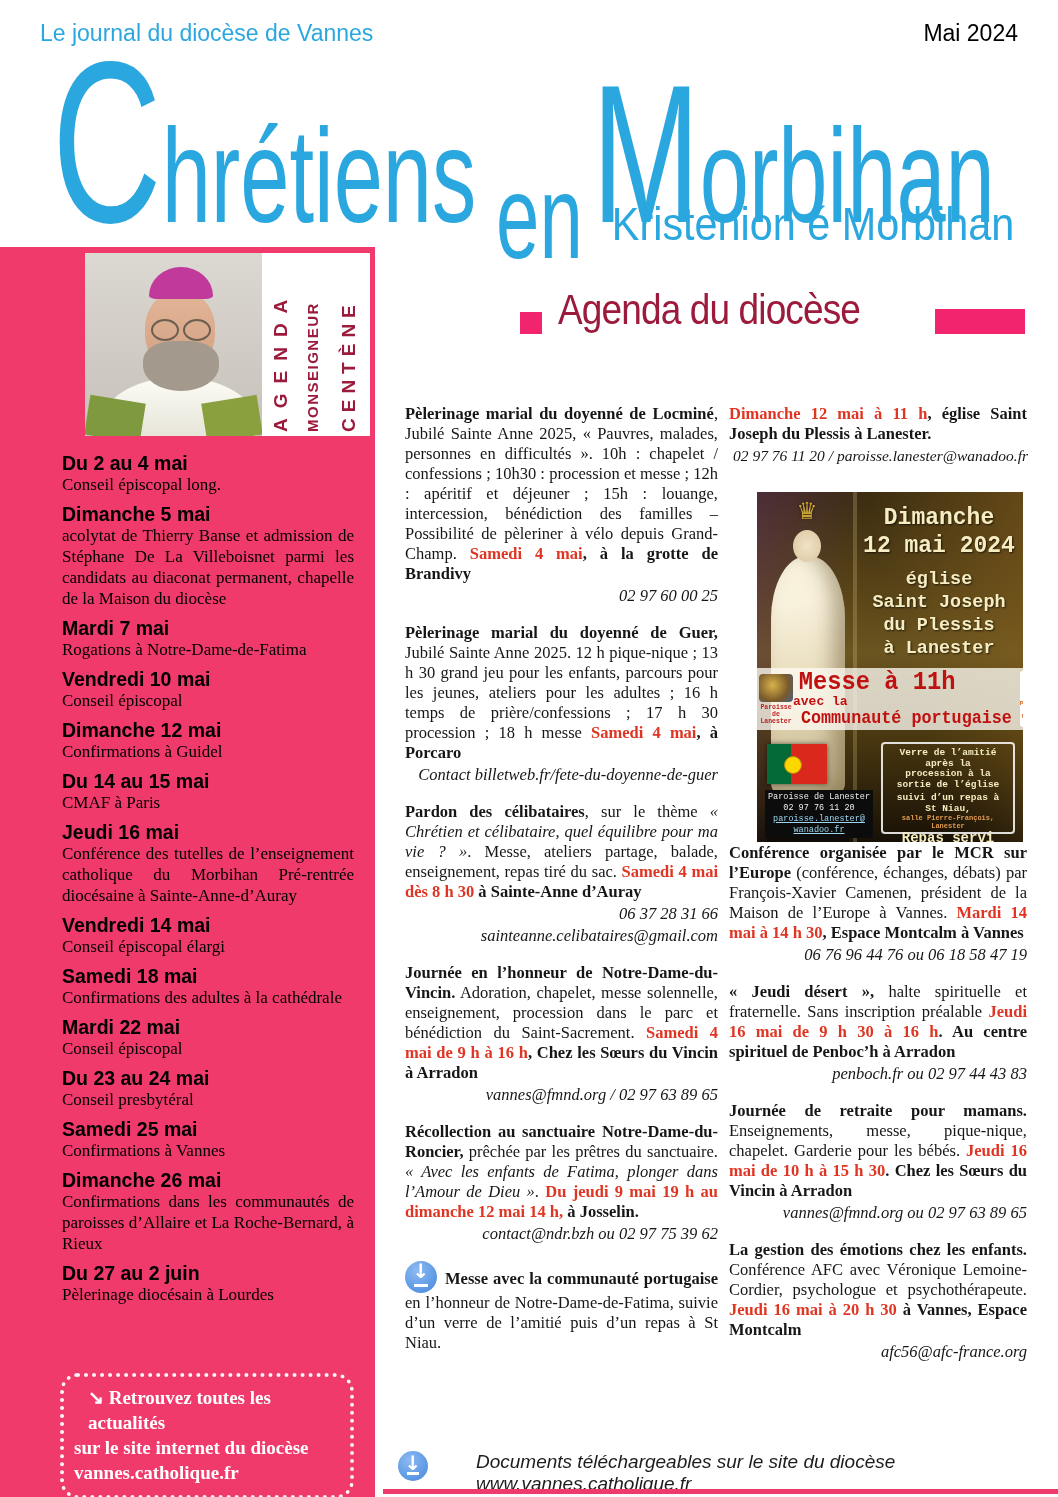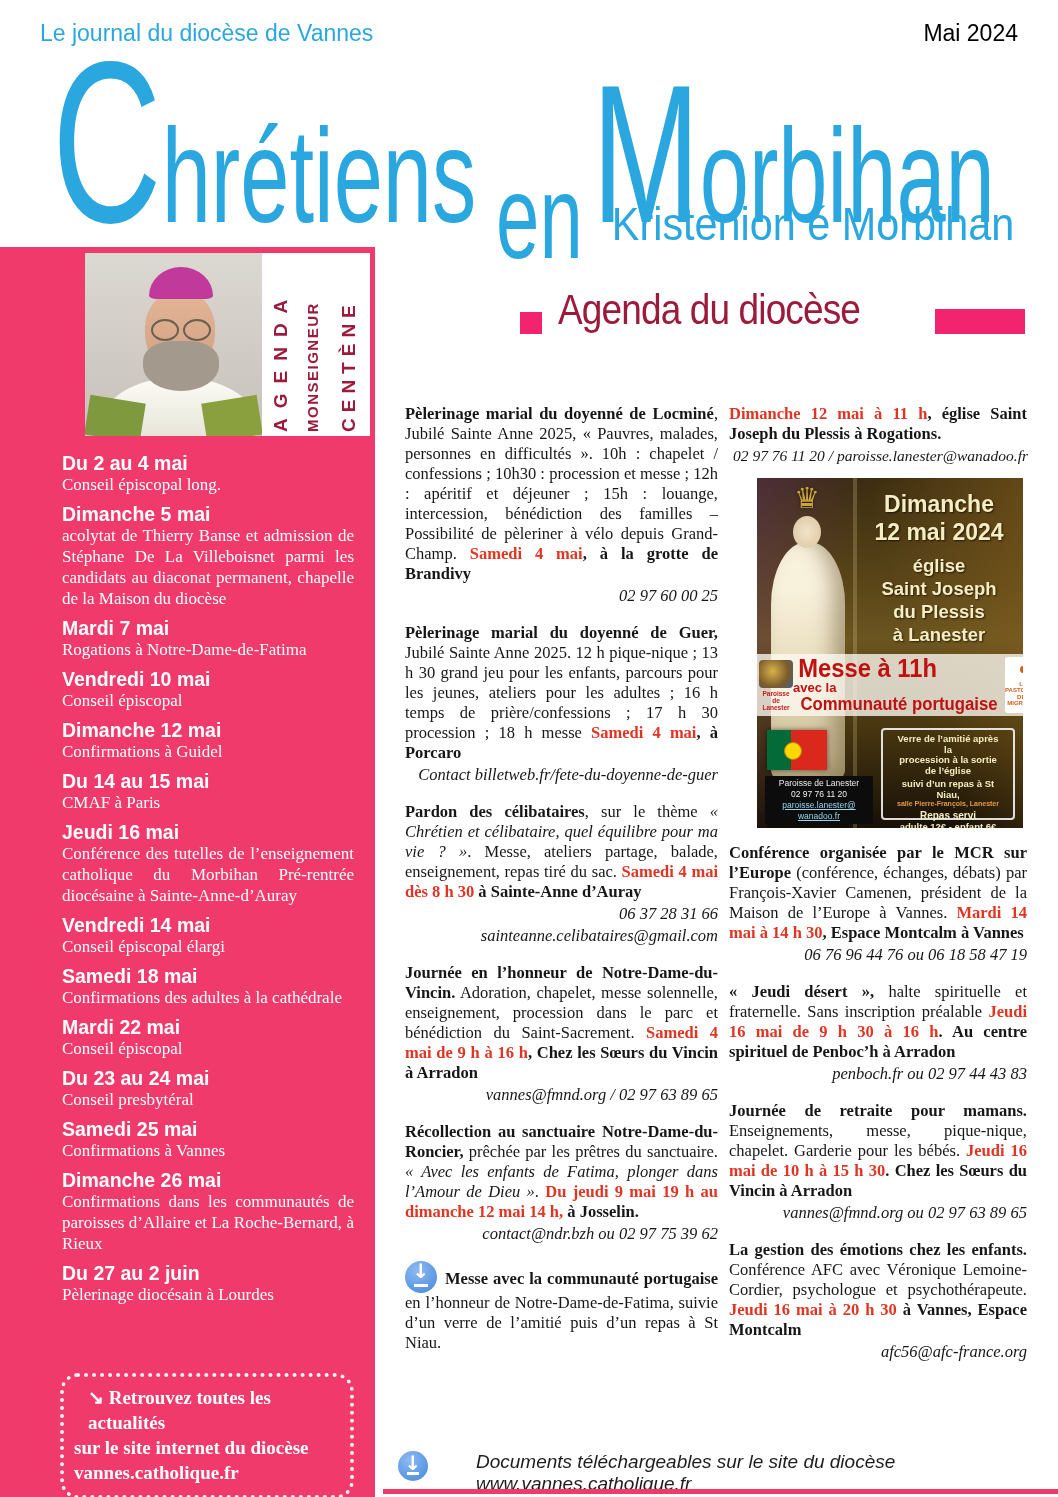--- a/index.html
+++ b/index.html
@@ -38,21 +38,21 @@
            background:linear-gradient(#fcfcf6,#e7e5d8);border-radius:50% 50% 0 0/80% 80% 0 0}
   .ph-ch-l,.ph-ch-r{position:absolute;top:146px;width:56px;height:40px;background:#7f9a3e}
   .ph-ch-l{left:2px;transform:rotate(9deg)}
   .ph-ch-r{right:2px;transform:rotate(-9deg);background:#8aa03f}
   .vlabel{position:absolute;left:262px;top:6px;width:108px;height:183px;background:#fff}
   .vword{position:absolute;bottom:4px;height:176px;writing-mode:vertical-rl;transform:rotate(180deg);
          font-family:"Liberation Sans",sans-serif;font-weight:700;color:#9C1B3C}
   .w1{left:8px;font-size:19px;letter-spacing:10px}
   .w2{left:42px;font-size:15px;letter-spacing:1.5px}
   .w3{left:76px;font-size:19px;letter-spacing:6px}
-  .agenda{position:absolute;left:62px;top:205px;width:292px;color:#ffffff}
+  .agenda{position:absolute;left:62px;top:205px;width:292px;color:#000000}
   .ag-item{margin-bottom:8px}
   .ag-date{font-family:"Liberation Sans",sans-serif;font-weight:700;font-size:19.5px;line-height:22px}
   .ag-text{font-size:17px;line-height:21px;text-align:justify}
   .infobox{position:absolute;left:60px;top:1126px;width:266px;border:4px dotted rgba(255,255,255,.95);
            border-radius:18px;padding:8px 10px 10px;color:#fff;font-weight:700;
            font-size:19px;line-height:25px}
   .ib-line:first-child{padding-left:14px}
 
   
   .sec-title{position:absolute;left:520px;top:292px;width:505px;height:42px;display:flex;align-items:flex-end}
@@ -75,22 +75,22 @@
   .contact.left{text-align:left;padding-left:4px;font-size:15.5px}
 
   .dl-icon{display:inline-block;width:32px;height:32px;border-radius:50%;position:relative;
            background:radial-gradient(circle at 38% 30%,#8ebaf1,#5d99e4 65%,#4a84d6);
            vertical-align:-9px;margin-right:8px}
   .dl-icon::before{content:"↓";position:absolute;left:0;right:0;top:0;text-align:center;color:#fff;
                    font-size:20px;font-weight:700;font-family:"DejaVu Sans",sans-serif}
   .dl-icon::after{content:"";position:absolute;left:9px;right:9px;bottom:6px;height:3px;background:#fff}
 
   
-  .poster{position:absolute;left:757px;top:478px;width:266px;height:350px;overflow:hidden;
-          font-family:Liberation Sans, sans-serif;
+  .poster{position:absolute;left:757px;top:492px;width:266px;height:350px;overflow:hidden;
+          font-family:Liberation Mono, monospace;
           background:linear-gradient(105deg,rgba(110,50,130,.35),rgba(0,0,0,0) 32%),
                      linear-gradient(255deg,rgba(140,100,30,.5),rgba(0,0,0,0) 45%),
                      linear-gradient(180deg,#3a2c10 0%,#5a4518 30%,#6b5520 46%,#46350f 72%,#171006 100%)}
   .poster::before{content:"";position:absolute;left:96px;top:0;width:4px;height:100%;
                   background:rgba(240,220,160,.22)}
   .st-body{position:absolute;left:14px;top:64px;width:74px;height:242px;
            background:linear-gradient(175deg,#f8f1dc 20%,#e4d7b4 60%,#bfb28c);
            border-radius:48% 48% 26% 26%/26% 26% 6% 6%;
            box-shadow:inset -12px -8px 20px rgba(110,90,50,.5)}
   .st-head{position:absolute;left:36px;top:38px;width:28px;height:32px;border-radius:50%;
@@ -128,21 +128,21 @@
                  background:#ffd700;border:1px solid #b8860b}
   .p-contact{position:absolute;left:8px;top:298px;width:108px;height:46px;background:#0c0c0c;
              color:#eee;font-size:8.5px;line-height:11px;text-align:center;padding-top:2px}
   .pc-line:nth-child(3),.pc-line:nth-child(4){color:#9ad6f0;text-decoration:underline}
   .p-info{position:absolute;left:124px;top:250px;width:134px;height:92px;box-sizing:border-box;
           border:2px solid rgba(255,255,255,.85);border-radius:4px;color:#f5ecc0;text-align:center;
           padding:4px 11px}
   .pi-line{font-weight:700;font-size:9.5px;line-height:10.5px}
   .pi-line:nth-child(3){margin-top:3px}
   .pi-line:nth-child(4){font-size:7px;line-height:8px;color:#e09a4e}
-  .pi-line:nth-child(5){margin-top:3px;font-size:10px}
+  .pi-line:nth-child(5){margin-top:3px;font-size:14px}
   .pi-line:nth-child(7){margin-top:3px;font-size:7.5px;line-height:8.5px}
   .pi-line:nth-child(8){font-size:7.5px;line-height:8.5px}
 
   
   .footer{position:absolute;left:398px;top:1451px;width:640px;display:flex;align-items:flex-start}
   .footer .dl-icon{width:30px;height:30px;margin-right:48px;flex:0 0 auto}
   .footer-text{font-family:"Liberation Sans",sans-serif;font-style:italic;font-size:19px;color:#1d1d1d}
   .bottom-rule{position:absolute;left:383px;top:1489px;width:675px;height:5px;background:#F03A6B}
 </style>
 </head>
@@ -270,21 +270,21 @@
       <div class="article">
         <p class="art-body"><span class="seg-b">Récollection au sanctuaire Notre-Dame-du-Roncier,</span><span class="seg-n"> prêchée par les prêtres du sanctuaire. </span><span class="seg-i">« Avec les enfants de Fatima, plonger dans l’Amour de Dieu »</span><span class="seg-n">. </span><span class="seg-r">Du jeudi 9 mai 19 h au dimanche 12 mai 14 h,</span><span class="seg-b"> à Josselin.</span></p>
         <div class="contact">contact@ndr.bzh ou 02 97 75 39 62</div>
       </div>
       <div class="article">
         <p class="art-body"><span class="dl-icon"></span><span class="seg-b">Messe avec la communauté portugaise</span><span class="seg-n"> en l’honneur de Notre-Dame-de-Fatima, suivie d’un verre de l’amitié puis d’un repas à St Niau.</span></p>
       </div>
     </div>
   <div class="col col2" id="col2top">
       <div class="article">
-        <p class="art-body"><span class="seg-r">Dimanche 12 mai à 11 h</span><span class="seg-b">, église Saint Joseph du Plessis à Rogations.</span></p>
+        <p class="art-body"><span class="seg-r">Dimanche 12 mai à 11 h</span><span class="seg-b">, église Saint Joseph du Plessis à Lanester.</span></p>
         <div class="contact left">02 97 76 11 20 / paroisse.lanester@wanadoo.fr</div>
       </div>
     </div>
 
   <div class="poster">
     <div class="st-body"></div>
     <div class="st-head"></div>
     <div class="st-crown"></div>
     <div class="st-base"></div>
     <div class="p-date">

